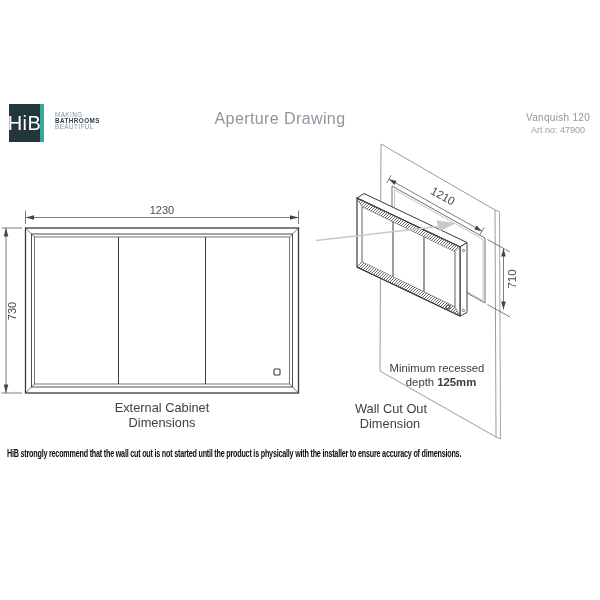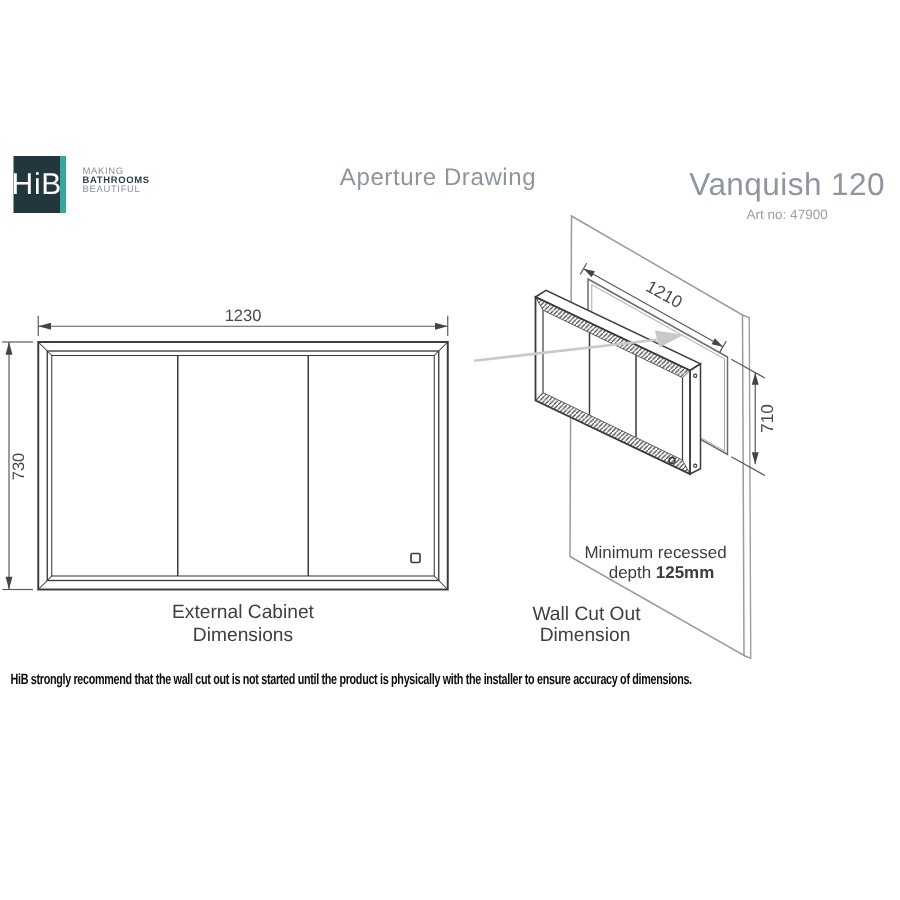--- a/index.html
+++ b/index.html
@@ -6,23 +6,23 @@
   body{width:600px;height:600px;position:relative;font-family:"Liberation Sans",sans-serif;overflow:hidden;}
   .page{position:absolute;inset:0;background:#fff;}
 
   
   .logo{position:absolute;left:9px;top:104px;display:flex;}
   .logo-sq{width:31px;height:38px;background:#22363e;color:#fff;display:flex;align-items:center;justify-content:center;
            font-size:20px;letter-spacing:0.5px;font-weight:400;}
   .logo-strip{width:4px;height:38px;background:#35a79f;}
   .logo-tag{margin-left:11px;padding-top:8px;font-size:6.3px;letter-spacing:0.45px;line-height:6.1px;color:#8a9096;}
   .logo-tag .strong{color:#2c3e48;font-weight:bold;}
-  .title{position:absolute;left:12px;top:110px;width:560px;text-align:center;font-size:16px;letter-spacing:0.4px;color:#8e959e;}
+  .title{position:absolute;left:0;top:110px;width:560px;text-align:center;font-size:16px;letter-spacing:0.4px;color:#8e959e;}
   .product{position:absolute;right:10px;top:112px;text-align:right;color:#8e959e;}
-  .product .name{font-size:21px;letter-spacing:0.3px;}
+  .product .name{font-size:10px;letter-spacing:0.3px;}
   .product .artno{font-size:9px;margin-top:2px;color:#98a0a8;text-align:center;}
 
   
   .disclaimer{position:absolute;left:7px;top:448px;white-space:nowrap;font-weight:bold;font-size:10px;
               letter-spacing:-0.3px;color:#0d0d0d;transform:scaleX(0.72);transform-origin:left top;}
 
   svg{position:absolute;left:0;top:0;}
   text{font-family:"Liberation Sans",sans-serif;}
   .dim{fill:#4a4a4a;font-size:11px;}
   .dim2{fill:#4a4a4a;font-size:11.5px;}

